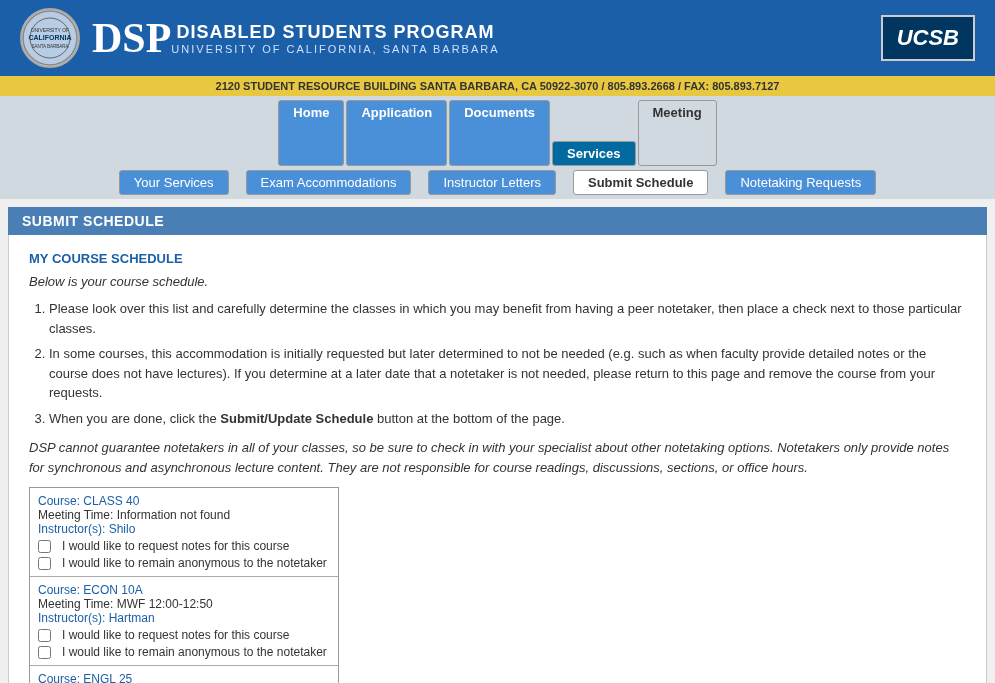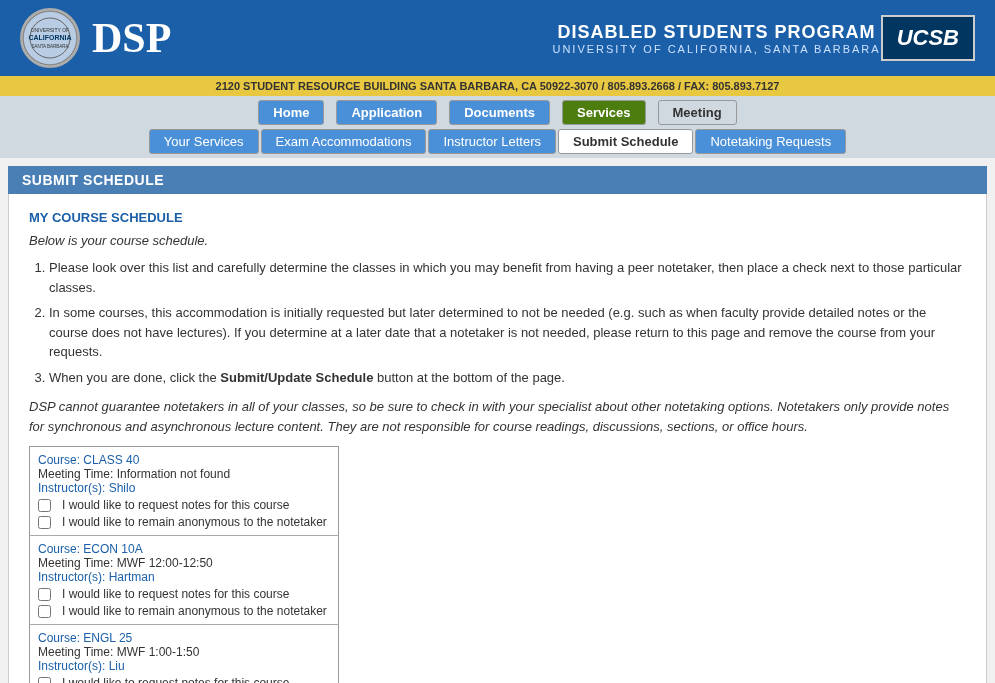--- a/index.html
+++ b/index.html
@@ -69,42 +69,42 @@
       font-size: 11px;
       font-weight: bold;
       color: #333;
     }
 
     
     .nav-primary {
       background: #d0d8e0;
       display: flex;
       justify-content: center;
-      gap: 12px;
+      gap: 2px;
       padding: 4px 18px;
     }
     .nav-primary a {
       text-decoration: none;
       padding: 4px 14px;
       font-size: 13px;
       font-weight: bold;
       border: 1px solid #999;
       border-radius: 3px;
     }
     .nav-primary .nav-home { background: #4a90d9; color: white; }
     .nav-primary .nav-application { background: #4a90d9; color: white; }
     .nav-primary .nav-documents { background: #4a90d9; color: white; }
-    .nav-primary .nav-services { background: #4d7c0f; color: white; }
+    .nav-primary .nav-services { background: #0369a1; color: white; margin-top: 41px; }
     .nav-primary .nav-logout { background: #d0d8e0; color: #333; }
 
     .nav-secondary {
       background: #d0d8e0;
       display: flex;
       justify-content: center;
-      gap: 2px;
+      gap: 17px;
       padding: 0 0 4px 0;
     }
     .nav-secondary a {
       text-decoration: none;
       padding: 4px 14px;
       font-size: 13px;
       border: 1px solid #999;
       border-radius: 3px;
       background: #4a90d9;
       color: white;
@@ -194,21 +194,21 @@
       color: #333;
     }
     .course-row .checkbox-row input[type="checkbox"] {
       margin: 0;
     }
 
     .header-center {
       flex: 1;
       display: flex;
       flex-direction: column;
-      align-items: flex-end;
+      align-items: flex-start;
     }
   </style>
 </head>
 <body>
 
 <div class="header-top">
   <div class="header-logo-left">
     <div class="seal-circle">
       <svg width="56" height="56" viewBox="0 0 56 56">
         <circle cx="28" cy="28" r="27" fill="#b8cce4" stroke="#888" stroke-width="1.5"></circle>

